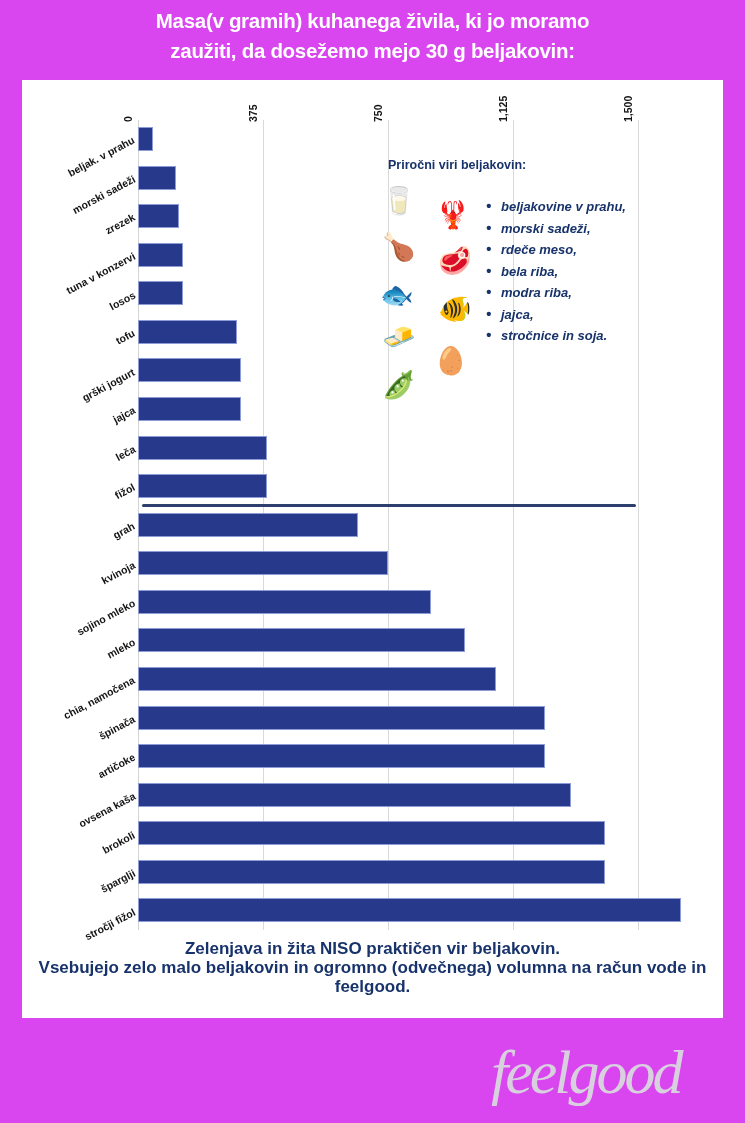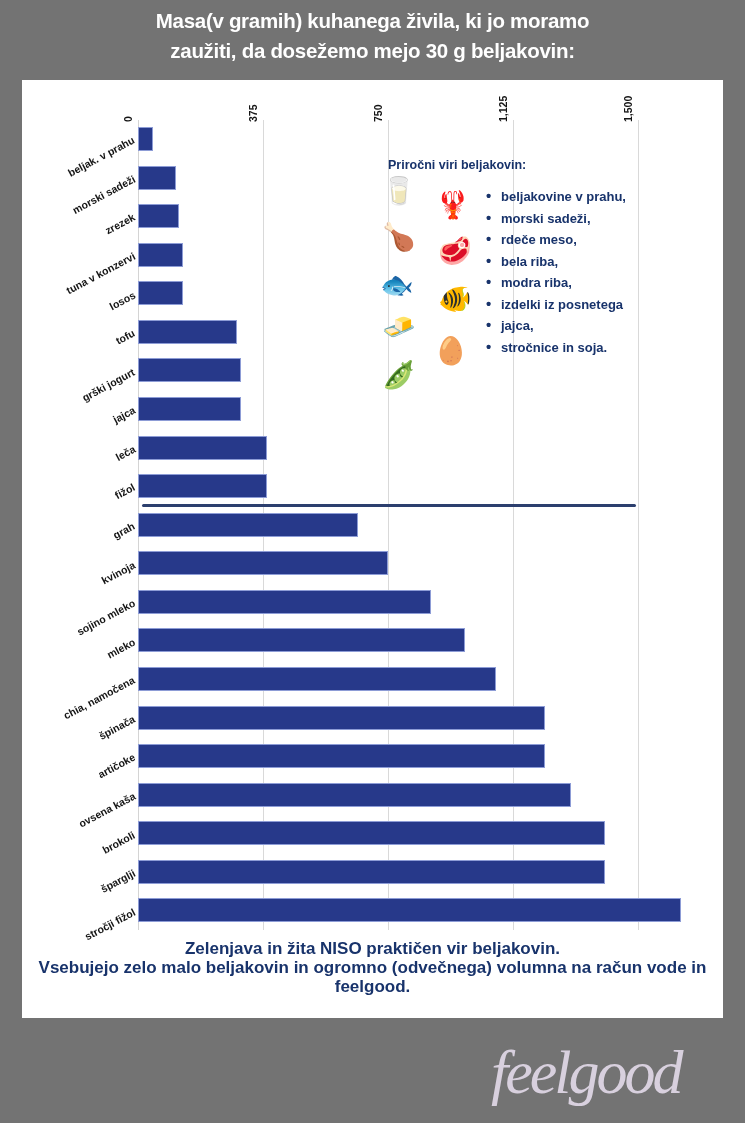--- a/index.html
+++ b/index.html
@@ -6,21 +6,21 @@
   * { box-sizing: border-box; margin: 0; padding: 0; }
   html, body {
     width: 745px; height: 1123px;
     background: #5c2483;
     font-family: "Liberation Sans", sans-serif;
     overflow: hidden;
   }
   #page {
     position: relative;
     width: 745px; height: 1123px;
-    background: #737373;
+    background: #d946ef;
   }
 
   
   .title-block {
     position: absolute;
     left: 0; top: 6px;
     width: 745px;
     text-align: center;
     color: #ffffff;
     font-weight: bold;
@@ -102,42 +102,42 @@
   
   .legend {
     position: absolute;
     left: 358px; top: 78px;
     width: 300px;
   }
   .legend-title {
     font-size: 12.5px;
     font-weight: bold;
     color: #18336b;
-    margin-bottom: 4px;
+    margin-bottom: 14px;
     padding-left: 8px;
   }
   .legend-body {
     position: relative;
     display: flex;
   }
   .legend-icons {
     position: relative;
     width: 104px;
     height: 218px;
     flex: 0 0 104px;
   }
   .licon {
     position: absolute;
     line-height: 1;
   }
   .legend-list {
     flex: 1 1 auto;
     padding-top: 10px;
   }
-  .legend-list ul { list-style: none; }
+  .legend-list ul { list-style: none; font-style: italic; }
   .legend-list li {
     position: relative;
     font-size: 13px;
     font-weight: bold;
     color: #18336b;
     line-height: 21.5px;
     padding-left: 17px;
   }
   .legend-list li::before {
     content: "\2022";
@@ -299,21 +299,20 @@
             <div class="licon" style="left: 54px; top: 162px; font-size: 27px;">🥚</div>
             <div class="licon" style="left: 2px; top: 186px; font-size: 27px;">🫛</div>
           </div>
         <div class="legend-list">
           <ul id="legend-items">
               <li>beljakovine v prahu,</li>
               <li>morski sadeži,</li>
               <li>rdeče meso,</li>
               <li>bela riba,</li>
               <li>modra riba,</li>
-              <li>izdelki iz posnetega</li>
               <li>jajca,</li>
               <li>stročnice in soja.</li>
             </ul>
         </div>
       </div>
     </div>
 
     <div class="footnote">
       <div>Zelenjava in žita NISO praktičen vir beljakovin.</div>
       <div>Vsebujejo zelo malo beljakovin in ogromno (odvečnega) volumna na račun vode in feelgood.</div>

